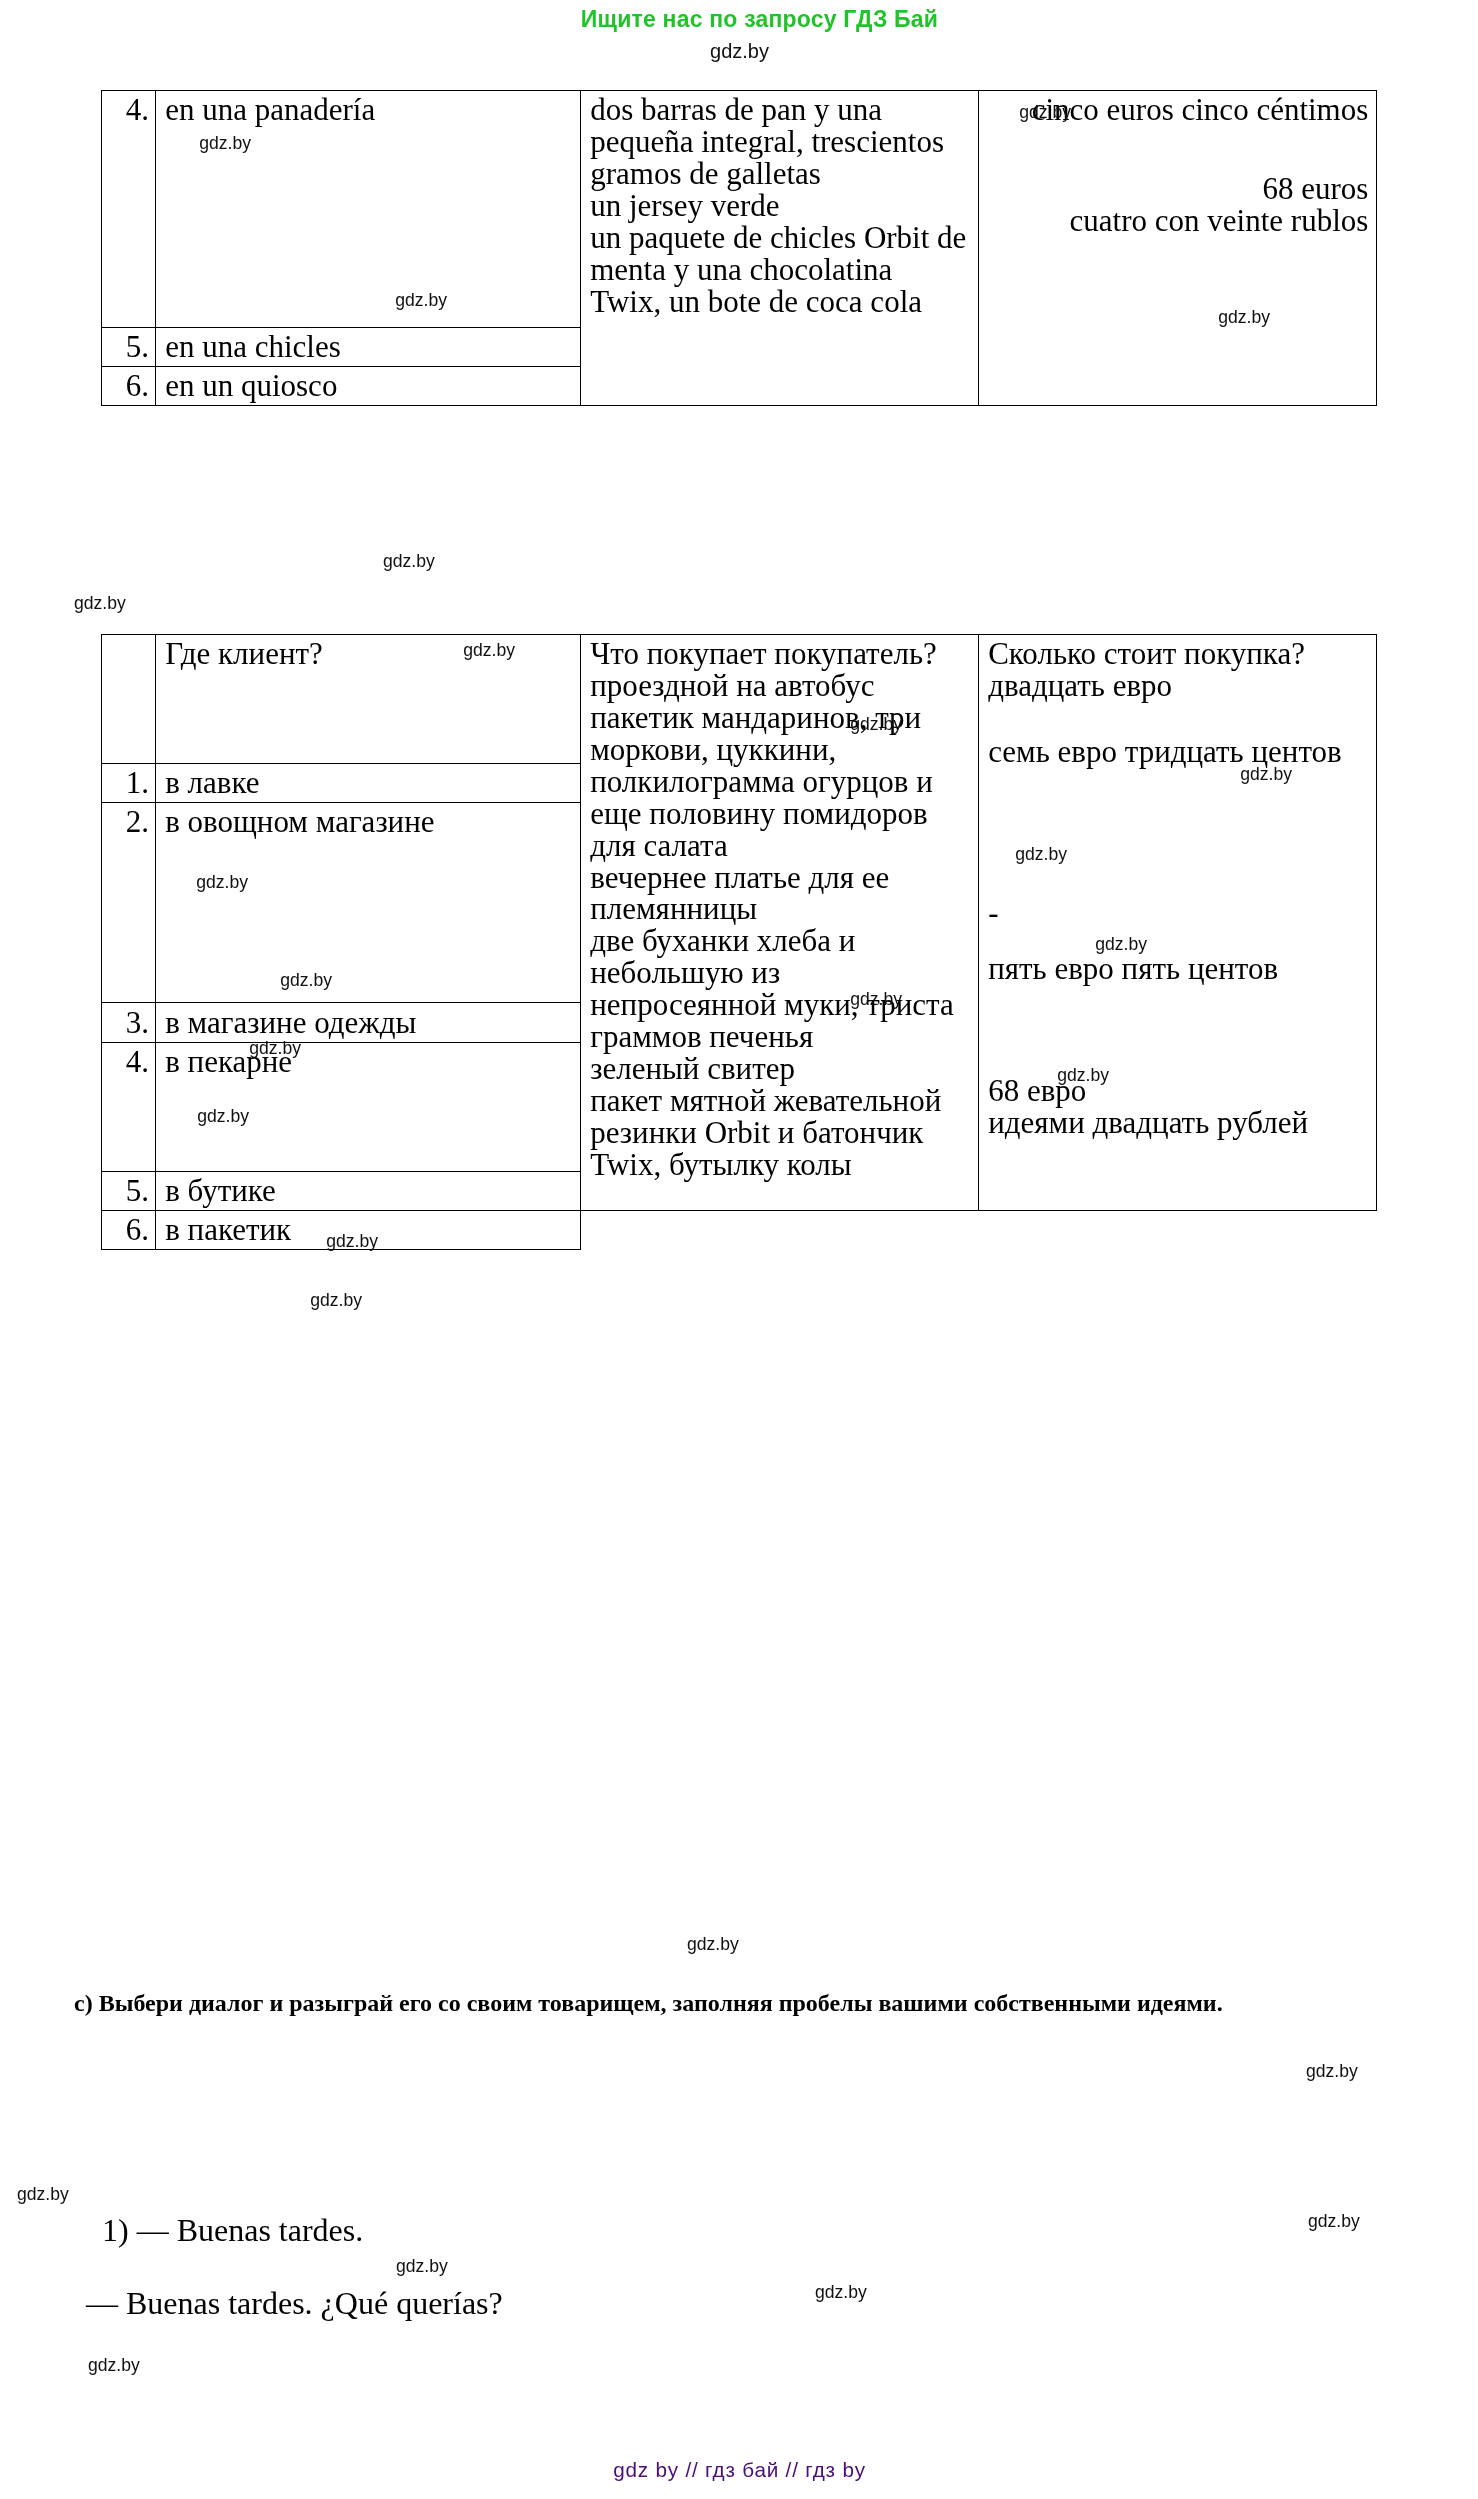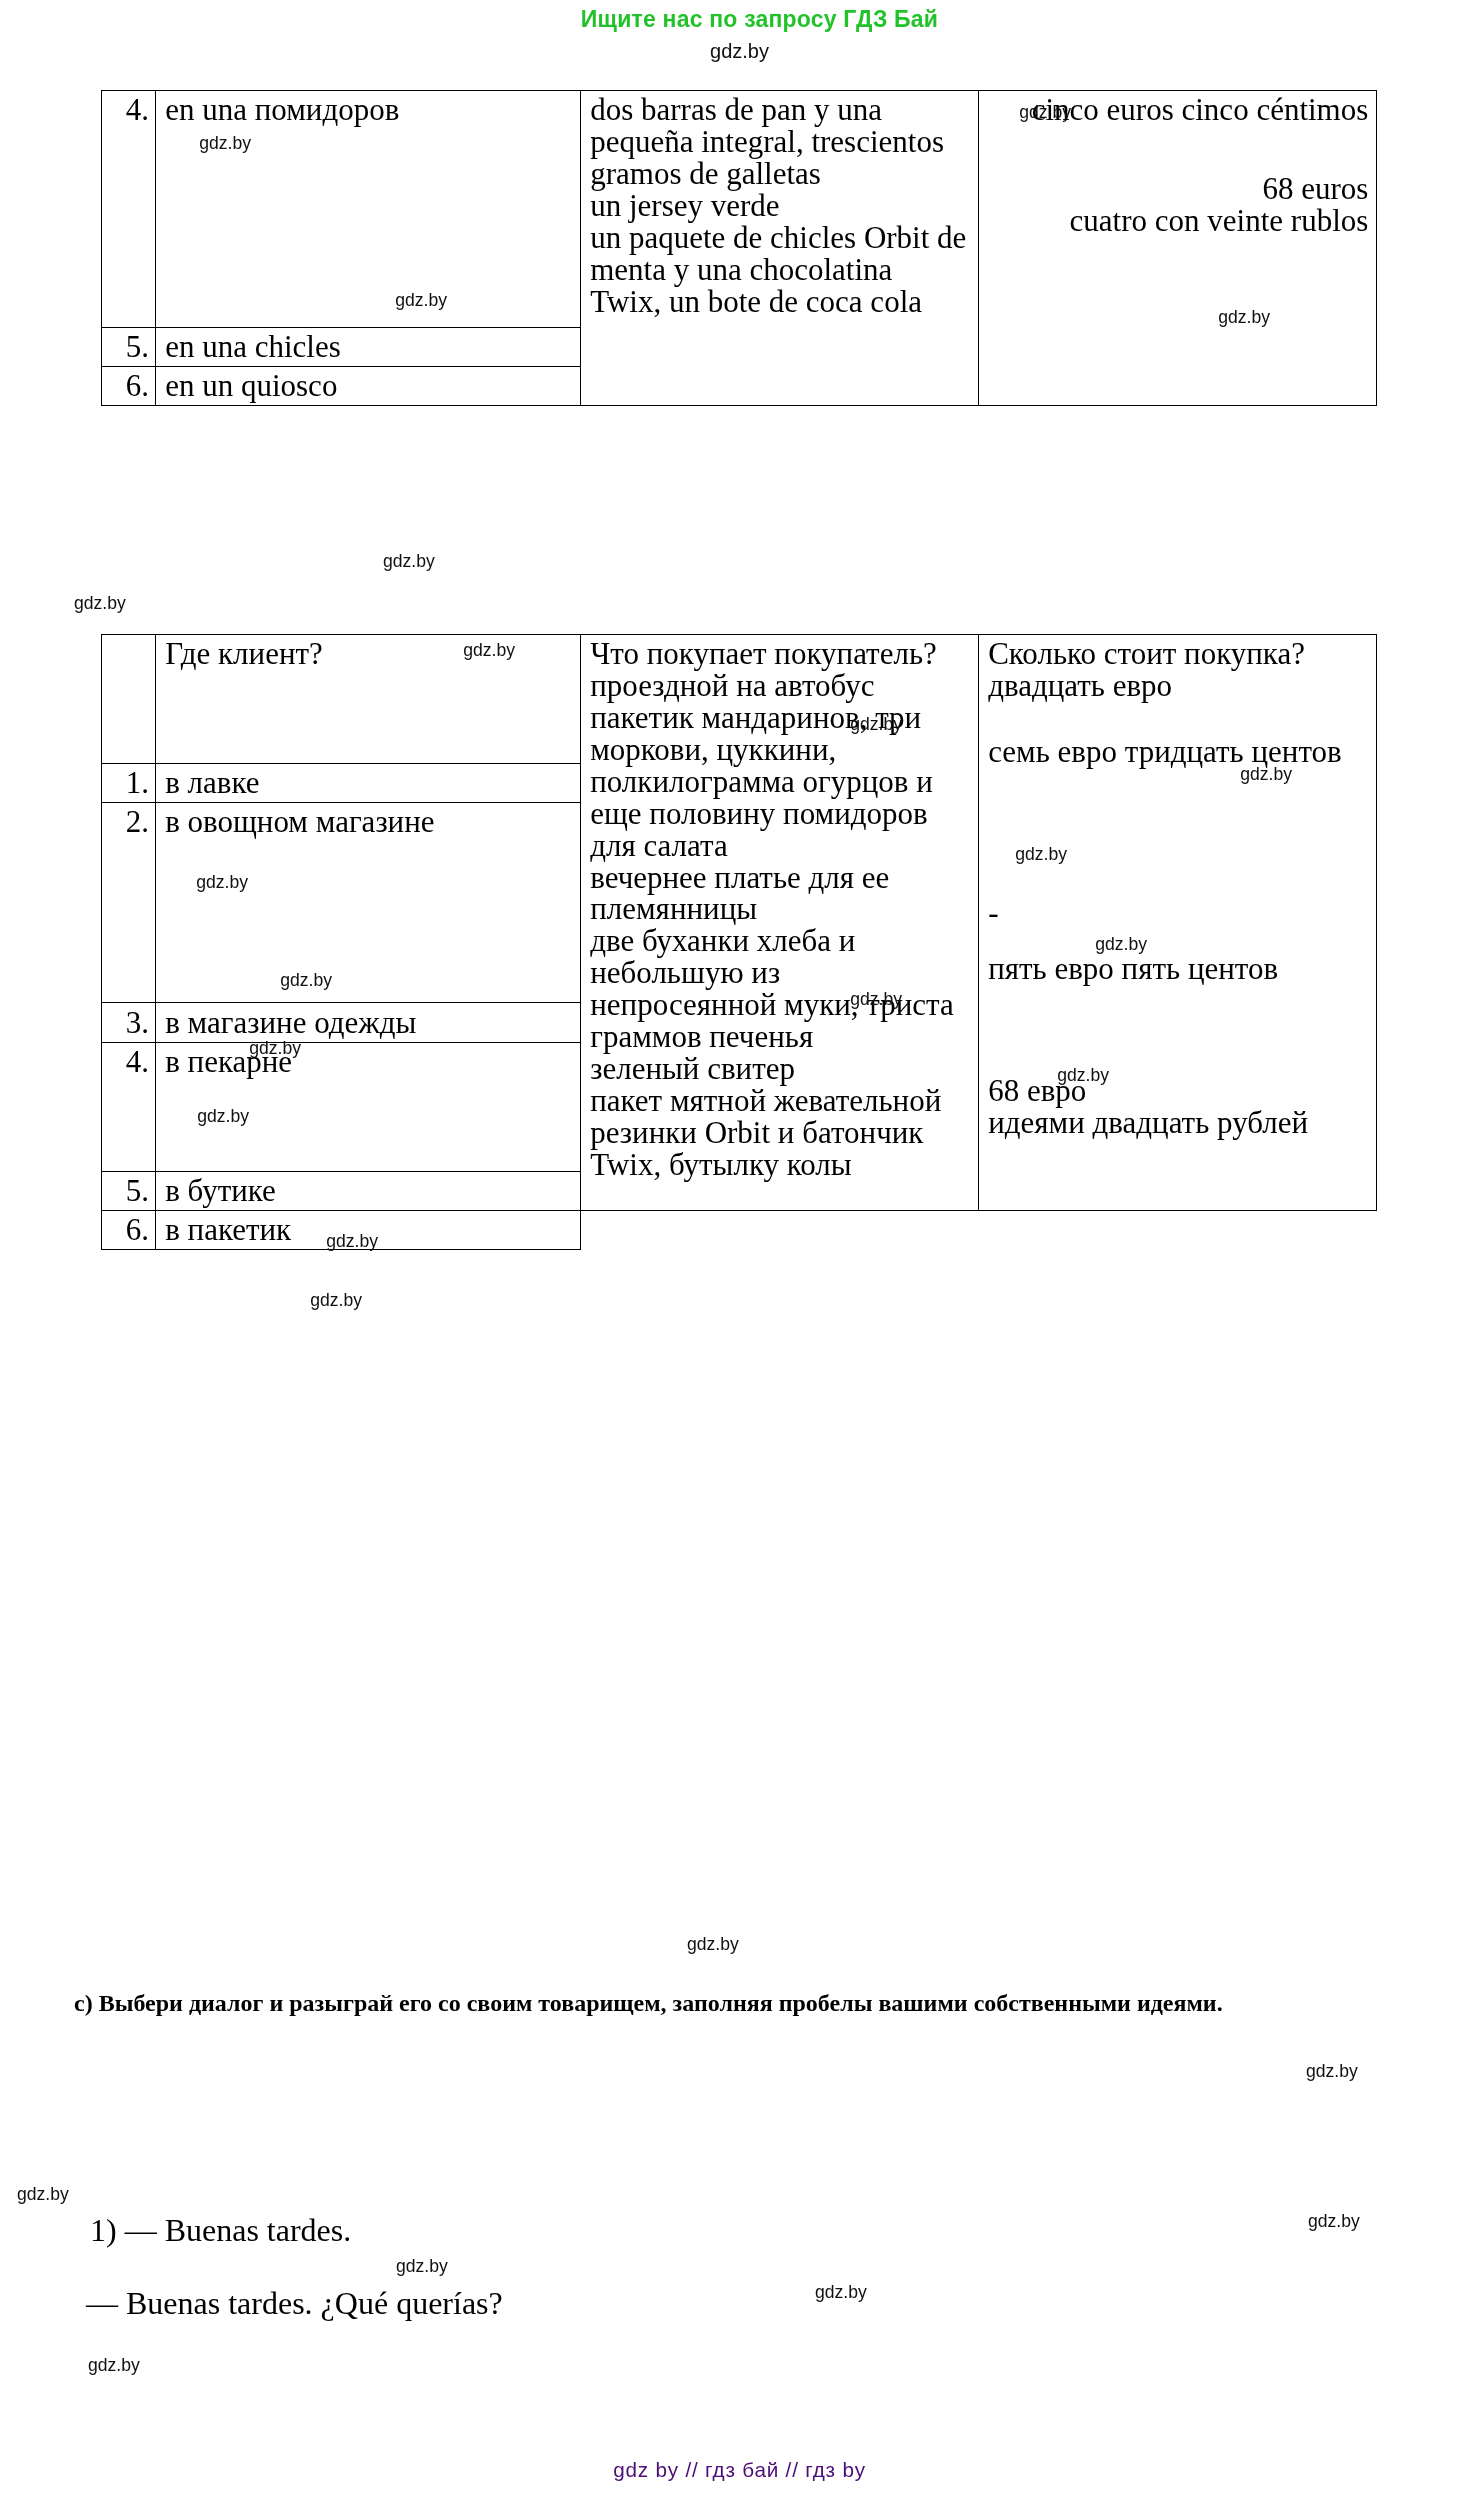--- a/index.html
+++ b/index.html
@@ -96,21 +96,21 @@
     font-weight: bold;
     font-size: 24px;
     line-height: 1.32;
   }
   .dialogue {
     position: absolute;
     left: 90px;
     font-size: 32px;
     line-height: 1.2;
   }
-  #dlg-1 { top: 2211px; }
+  #dlg-1 { top: 2211px; margin-left: 12px; }
   #dlg-2 { top: 2284px; left: 86px; }
 
   
   .footer {
     position: absolute;
     left: 0;
     top: 2458px;
     width: 1479px;
     text-align: center;
     font-family: "Liberation Sans", sans-serif;
@@ -130,21 +130,21 @@
     <col class="c-num">
       <col class="c-one">
       <col class="c-two">
       <col class="c-three">
   </colgroup>
   <tbody>
     <tr>
       <td class="num" rowspan="1">4.</td>
       <td rowspan="1" style="height:230px;">
         <div class="cellbox">
-          <span>en una помидоров</span>
+          <span>en una panadería</span>
           <div class="wm" style="left:34px; top:40px;">gdz.by</div>
         </div>
       </td>
       <td rowspan="3">
         <div class="cell-lines">
           <div>dos barras de pan y una pequeña integral, trescientos gramos de galletas</div>
           <div>un jersey verde</div>
           <div>un paquete de chicles Orbit de menta y una chocolatina Twix, un bote de coca cola</div>
         </div>
       </td>

